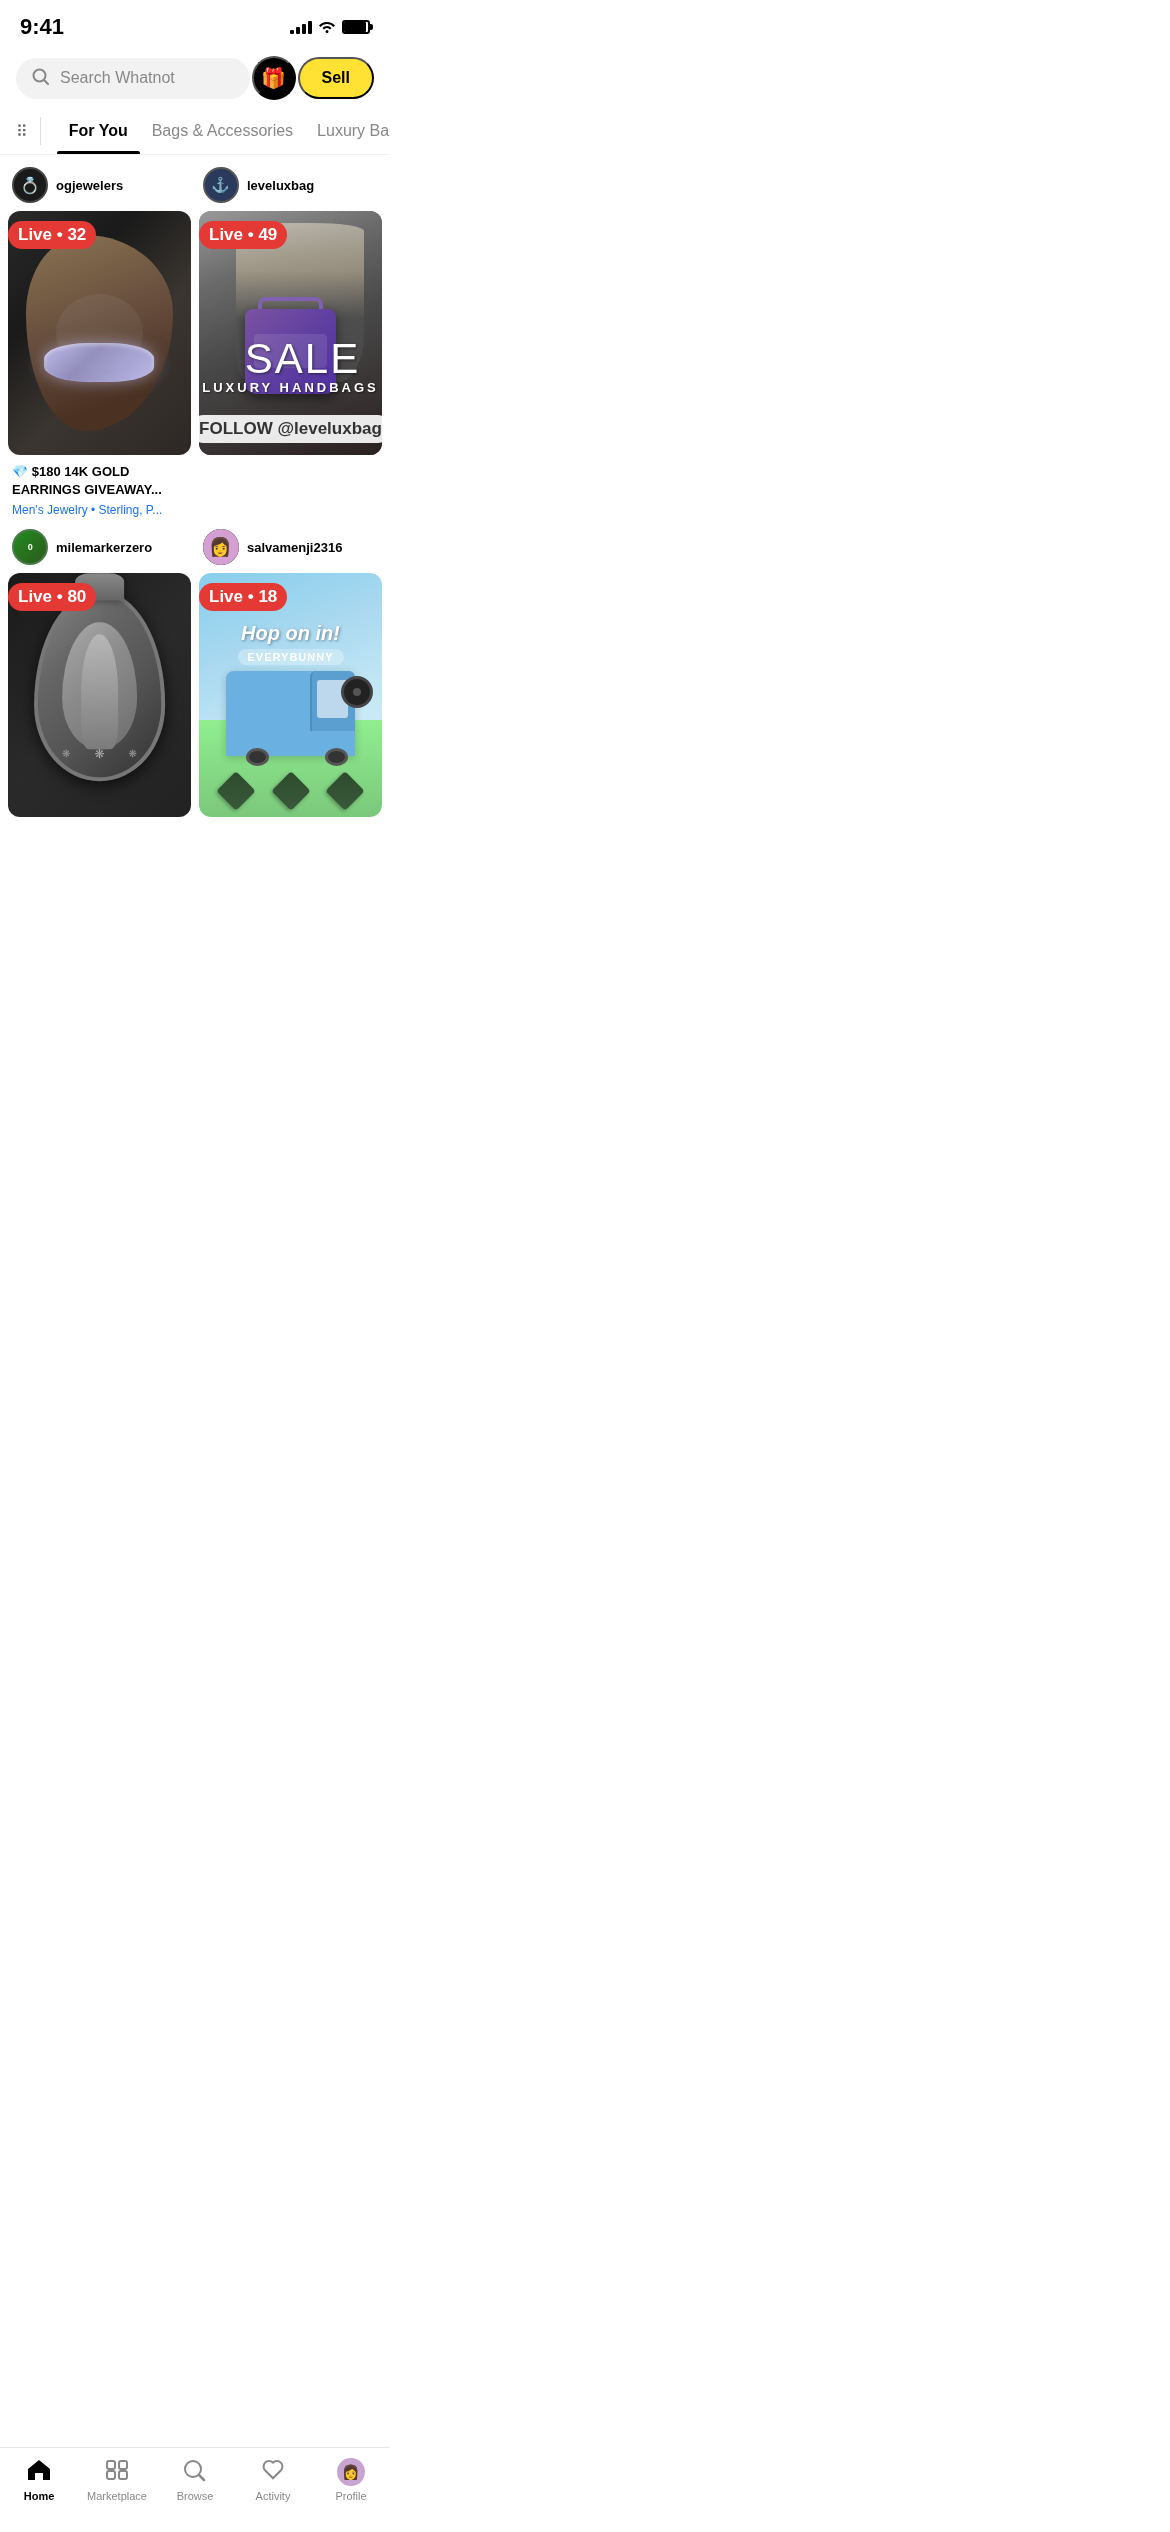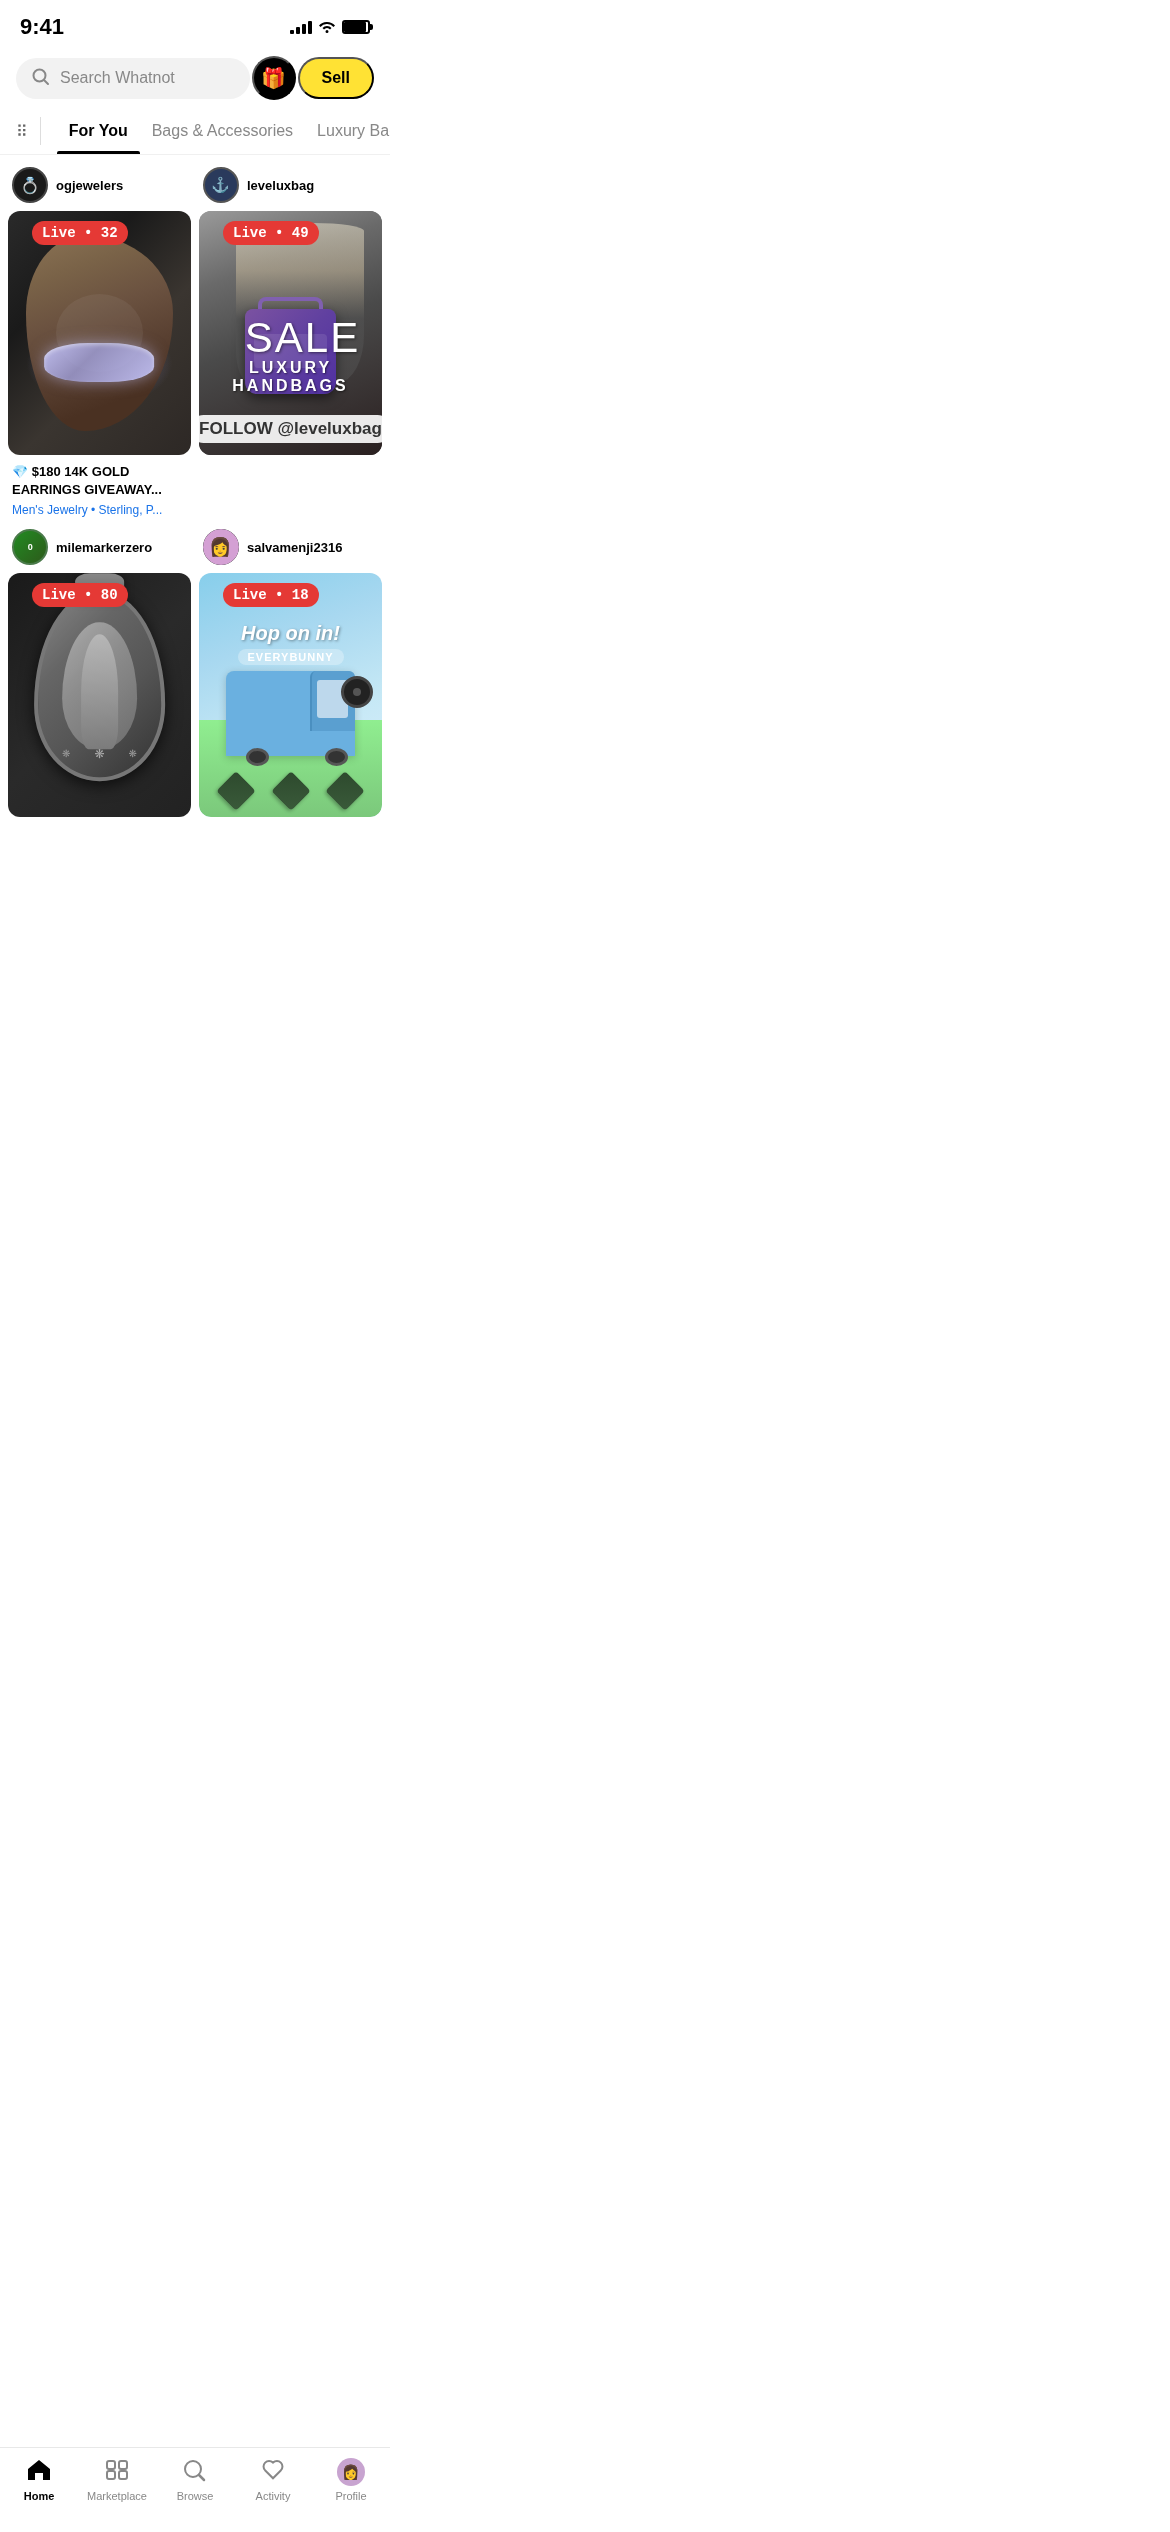--- a/index.html
+++ b/index.html
@@ -242,48 +242,47 @@
     .thumb-milemarkerzero {
       background: linear-gradient(135deg, #1a1a1a 0%, #2a2a2a 50%, #222 100%);
     }
     .thumb-salvamenji {
       background: linear-gradient(160deg, #87CEEB 0%, #a8d8f0 30%, #c5e8f5 60%, #e0f0ff 100%);
     }
 
     .live-badge {
       position: absolute;
       top: 10px;
-      left: 24px;
+      left: 0;
       background: #E53935;
       color: #fff;
-      font-size: 14px;
+      font-size: 17px;
       font-weight: 700;
       padding: 4px 10px;
       border-radius: 20px;
-      font-family: Liberation Mono, monospace;
     }
 
     .sale-overlay {
       position: absolute;
       bottom: 60px;
       left: 0;
       right: 0;
       text-align: center;
     }
     .sale-text {
       font-size: 42px;
       font-weight: 400;
       color: #fff;
       text-shadow: 1px 1px 3px rgba(0,0,0,0.5);
       letter-spacing: 2px;
       line-height: 1;
       padding-left: 24px;
     }
     .sale-subtext {
-      font-size: 16px;
+      font-size: 13px;
       font-weight: 600;
       color: #fff;
       letter-spacing: 3px;
       text-shadow: 1px 1px 2px rgba(0,0,0,0.5);
     }
 
     .follow-badge {
       position: absolute;
       bottom: 12px;
       left: 50%;

